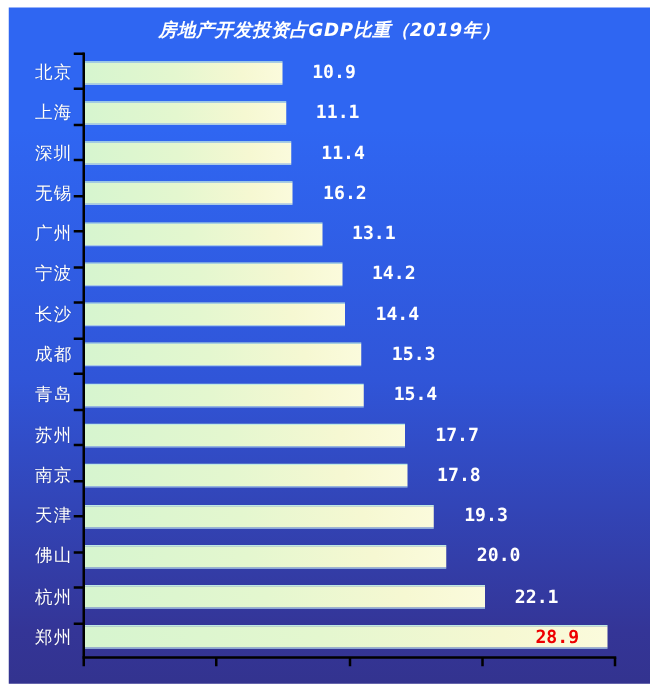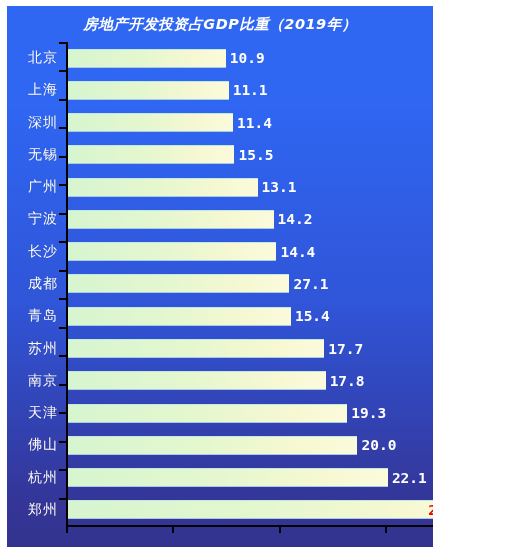--- a/index.html
+++ b/index.html
@@ -9,21 +9,21 @@
   }
   body {
     width: 527px;
     height: 554px;
     font-family: "Liberation Sans", "DejaVu Sans", sans-serif;
     overflow: hidden;
   }
 
   #chart-root {
     position: relative;
-    width: 426px;
+    width: 513px;
     height: 541px;
     margin: 6px 0 0 7px;
     background: linear-gradient(to bottom, #2f66f2 0%, #2f66f2 18%, #3055d8 55%, #343597 92%, #33338f 100%);
     box-sizing: border-box;
     overflow: hidden;
   }
 
   #chart-title {
     position: absolute;
     top: 9px;
@@ -111,21 +111,21 @@
 
   .bar {
     height: 19px;
     background: linear-gradient(to right, #d6f5cf 0%, #e4f7cf 45%, #f6f8d2 80%, #fbfbdc 100%);
     border-top: 1px solid #bfe9e2;
     border-bottom: 1px solid #a9c9e6;
     box-sizing: border-box;
   }
 
   .val {
-    margin-left: 4px;
+    margin-left: 24px;
     color: #ffffff;
     font-size: 14.5px;
     font-weight: bold;
     font-family: "DejaVu Sans Mono", "Liberation Mono", monospace;
     white-space: nowrap;
   }
   .val.inside {
     margin-left: 0;
     position: absolute;
     color: #ee0000;
@@ -179,41 +179,41 @@
           <div class="val" style="color: rgb(255, 255, 255);">11.1</div>
         </div>
         <div class="row">
           <div class="cat-label">深圳</div>
           <div class="bar" style="width: 165.01px;"></div>
           <div class="val" style="color: rgb(255, 255, 255);">11.4</div>
         </div>
         <div class="row">
           <div class="cat-label">无锡</div>
           <div class="bar" style="width: 166.458px;"></div>
-          <div class="val" style="color: rgb(255, 255, 255);">15.5</div>
+          <div class="val" style="color: rgb(255, 255, 255);">16.2</div>
         </div>
         <div class="row">
           <div class="cat-label">广州</div>
           <div class="bar" style="width: 189.617px;"></div>
           <div class="val" style="color: rgb(255, 255, 255);">13.1</div>
         </div>
         <div class="row">
           <div class="cat-label">宁波</div>
           <div class="bar" style="width: 205.539px;"></div>
           <div class="val" style="color: rgb(255, 255, 255);">14.2</div>
         </div>
         <div class="row">
           <div class="cat-label">长沙</div>
           <div class="bar" style="width: 208.434px;"></div>
           <div class="val" style="color: rgb(255, 255, 255);">14.4</div>
         </div>
         <div class="row">
           <div class="cat-label">成都</div>
           <div class="bar" style="width: 221.461px;"></div>
-          <div class="val" style="color: rgb(255, 255, 255);">27.1</div>
+          <div class="val" style="color: rgb(255, 255, 255);">15.3</div>
         </div>
         <div class="row">
           <div class="cat-label">青岛</div>
           <div class="bar" style="width: 222.908px;"></div>
           <div class="val" style="color: rgb(255, 255, 255);">15.4</div>
         </div>
         <div class="row">
           <div class="cat-label">苏州</div>
           <div class="bar" style="width: 256.2px;"></div>
           <div class="val" style="color: rgb(255, 255, 255);">17.7</div>

